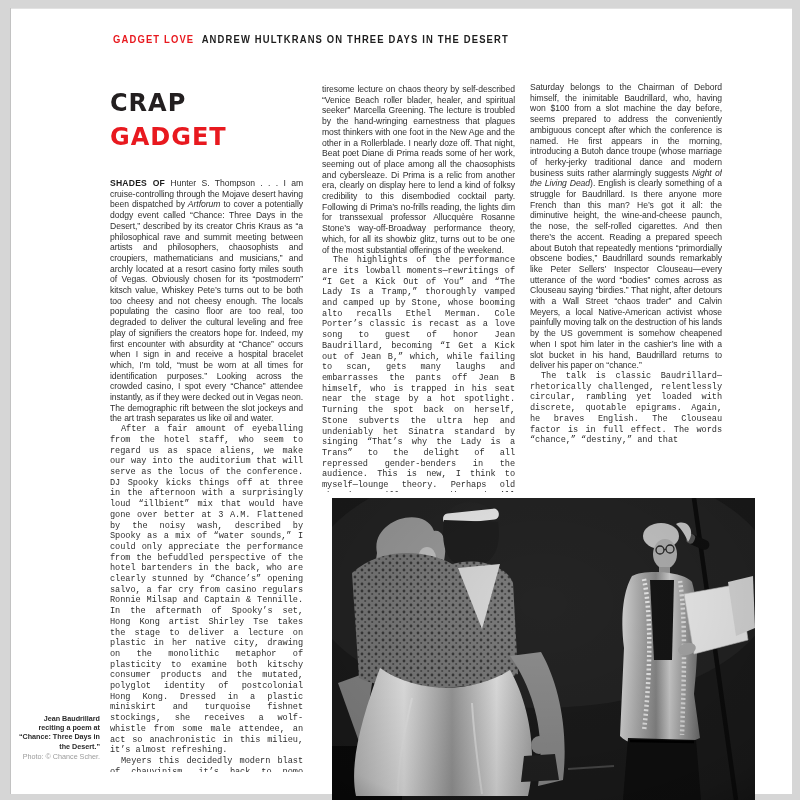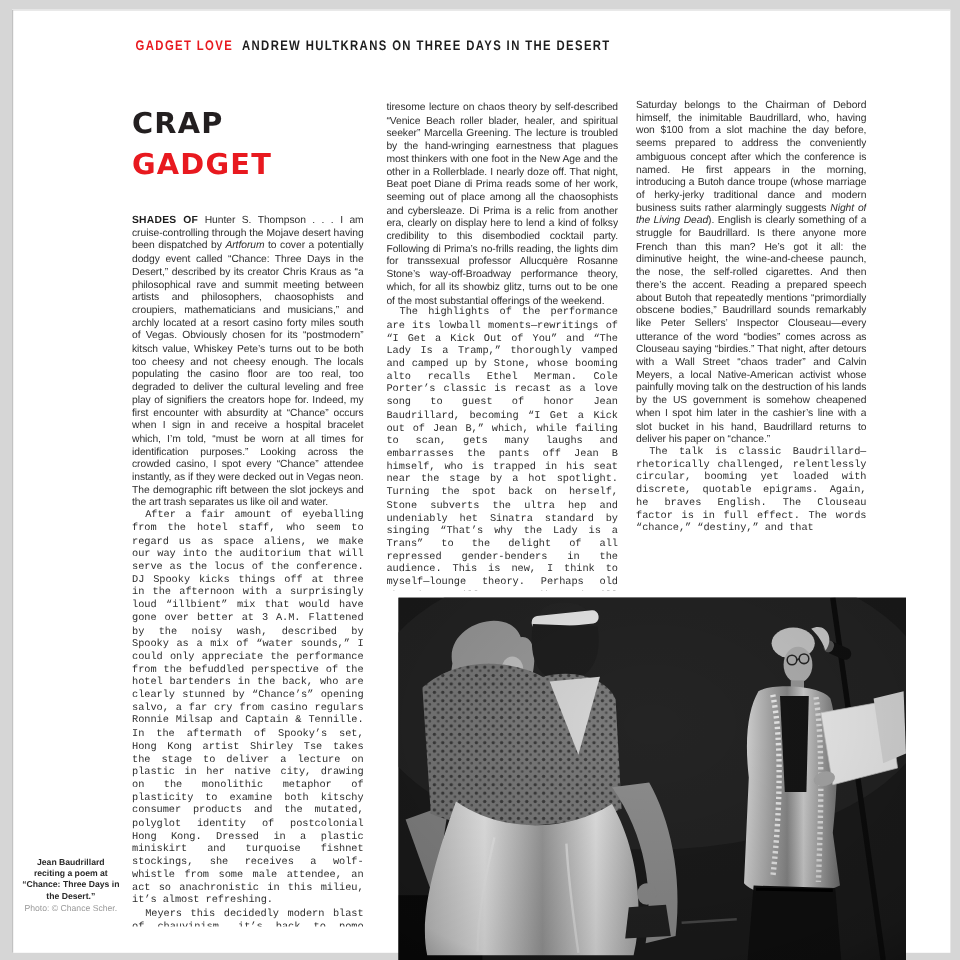--- a/index.html
+++ b/index.html
@@ -34,21 +34,21 @@
   }
   .col-1{left:100px;top:170px;height:594px;}
   .col-2{left:312px;top:76px;height:408px;}
   .col-3{left:520px;top:74px;width:192px;height:410px;}
   .col p{margin:0;}
   .col p + p{text-indent:11px;font-family:Liberation Mono, monospace;}
   .col i{font-style:italic;}
   .lead{font-weight:700;letter-spacing:.2px;color:#1c1c1c;}
   .caption{
     position:absolute;left:8px;top:706px;width:82px;
-    text-align:center;font-size:7.2px;line-height:9.2px;
+    text-align:right;font-size:7.2px;line-height:9.2px;
   }
   .cap-bold{font-weight:700;color:#2a2a2a;}
   .credit{color:#9a9a9a;margin-top:1px;}
   .photo{
     position:absolute;left:322px;top:490px;width:423px;height:302px;
     background:#141414;overflow:hidden;
   }
   .photo svg{display:block;width:100%;height:100%;}
 </style>
 </head>
@@ -69,21 +69,21 @@
       <p><span class="lead">SHADES OF </span><span>Hunter S. Thompson . . . I am cruise-controlling through the Mojave desert having been dispatched by </span><i>Artforum</i><span> to cover a potentially dodgy event called “Chance: Three Days in the Desert,” described by its creator Chris Kraus as “a philosophical rave and summit meeting between artists and philosophers, chaosophists and croupiers, mathematicians and musicians,” and archly located at a resort casino forty miles south of Vegas. Obviously chosen for its “postmodern” kitsch value, Whiskey Pete’s turns out to be both too cheesy and not cheesy enough. The locals populating the casino floor are too real, too degraded to deliver the cultural leveling and free play of signifiers the creators hope for. Indeed, my first encounter with absurdity at “Chance” occurs when I sign in and receive a hospital bracelet which, I’m told, “must be worn at all times for identification purposes.” Looking across the crowded casino, I spot every “Chance” attendee instantly, as if they were decked out in Vegas neon. The demographic rift between the slot jockeys and the art trash separates us like oil and water.</span></p>
       <p><span>After a fair amount of eyeballing from the hotel staff, who seem to regard us as space aliens, we make our way into the auditorium that will serve as the locus of the conference. DJ Spooky kicks things off at three in the afternoon with a surprisingly loud “illbient” mix that would have gone over better at 3 A.M. Flattened by the noisy wash, described by Spooky as a mix of “water sounds,” I could only appreciate the performance from the befuddled perspective of the hotel bartenders in the back, who are clearly stunned by “Chance’s” opening salvo, a far cry from casino regulars Ronnie Milsap and Captain &amp; Tennille. In the aftermath of Spooky’s set, Hong Kong artist Shirley Tse takes the stage to deliver a lecture on plastic in her native city, drawing on the monolithic metaphor of plasticity to examine both kitschy consumer products and the mutated, polyglot identity of postcolonial Hong Kong. Dressed in a plastic miniskirt and turquoise fishnet stockings, she receives a wolf-whistle from some male attendee, an act so anachronistic in this milieu, it’s almost refreshing.</span></p>
       <p><span>Meyers this decidedly modern blast of chauvinism, it’s back to pomo territory, with a somewhat</span></p>
     </div>
   <div class="col col-2">
       <p><span>tiresome lecture on chaos theory by self-described “Venice Beach roller blader, healer, and spiritual seeker” Marcella Greening. The lecture is troubled by the hand-wringing earnestness that plagues most thinkers with one foot in the New Age and the other in a Rollerblade. I nearly doze off. That night, Beat poet Diane di Prima reads some of her work, seeming out of place among all the chaosophists and cybersleaze. Di Prima is a relic from another era, clearly on display here to lend a kind of folksy credibility to this disembodied cocktail party. Following di Prima’s no-frills reading, the lights dim for transsexual professor Allucquère Rosanne Stone’s way-off-Broadway performance theory, which, for all its showbiz glitz, turns out to be one of the most substantial offerings of the weekend.</span></p>
       <p><span>The highlights of the performance are its lowball moments—rewritings of “I Get a Kick Out of You” and “The Lady Is a Tramp,” thoroughly vamped and camped up by Stone, whose booming alto recalls Ethel Merman. Cole Porter’s classic is recast as a love song to guest of honor Jean Baudrillard, becoming “I Get a Kick out of Jean B,” which, while failing to scan, gets many laughs and embarrasses the pants off Jean B himself, who is trapped in his seat near the stage by a hot spotlight. Turning the spot back on herself, Stone subverts the ultra hep and undeniably het Sinatra standard by singing “That’s why the Lady is a Trans” to the delight of all repressed gender-benders in the audience. This is new, I think to myself—lounge theory. Perhaps old theorists will never die, they’ll just double-bill them-</span></p>
     </div>
   <div class="col col-3">
       <p><span>Saturday belongs to the Chairman of Debord himself, the inimitable Baudrillard, who, having won $100 from a slot machine the day before, seems prepared to address the conveniently ambiguous concept after which the conference is named. He first appears in the morning, introducing a Butoh dance troupe (whose marriage of herky-jerky traditional dance and modern business suits rather alarmingly suggests </span><i>Night of the Living Dead</i><span>). English is clearly something of a struggle for Baudrillard. Is there anyone more French than this man? He’s got it all: the diminutive height, the wine-and-cheese paunch, the nose, the self-rolled cigarettes. And then there’s the accent. Reading a prepared speech about Butoh that repeatedly mentions “primordially obscene bodies,” Baudrillard sounds remarkably like Peter Sellers’ Inspector Clouseau—every utterance of the word “bodies” comes across as Clouseau saying “birdies.” That night, after detours with a Wall Street “chaos trader” and Calvin Meyers, a local Native-American activist whose painfully moving talk on the destruction of his lands by the US government is somehow cheapened when I spot him later in the cashier’s line with a slot bucket in his hand, Baudrillard returns to deliver his paper on “chance.”</span></p>
-      <p><span>The talk is classic Baudrillard—rhetorically challenged, relentlessly circular, booming yet loaded with discrete, quotable epigrams. Again, he braves English. The Clouseau factor is in full effect. The words “chance,” “destiny,” and that</span></p>
+      <p><span>The talk is classic Baudrillard—rhetorically challenged, relentlessly circular, rambling yet loaded with discrete, quotable epigrams. Again, he braves English. The Clouseau factor is in full effect. The words “chance,” “destiny,” and that</span></p>
     </div>
 
   <div class="caption">
     <div class="cap-bold">Jean Baudrillard reciting a poem at “Chance: Three Days in the Desert.”</div>
     <div class="credit">Photo: © Chance Scher.</div>
   </div>
 
   <div class="photo" role="img" aria-label="Black-and-white stage photograph: Jean Baudrillard in a shiny lamé jacket reading from papers at a microphone, beside two performers in sequined jackets and satin skirts">
     <svg viewBox="0 0 423 302" preserveAspectRatio="none">
       <defs>

